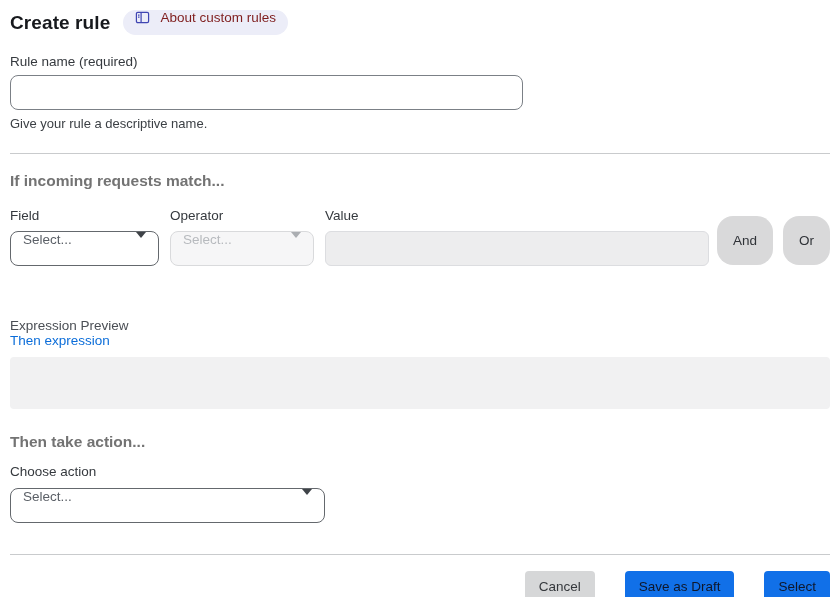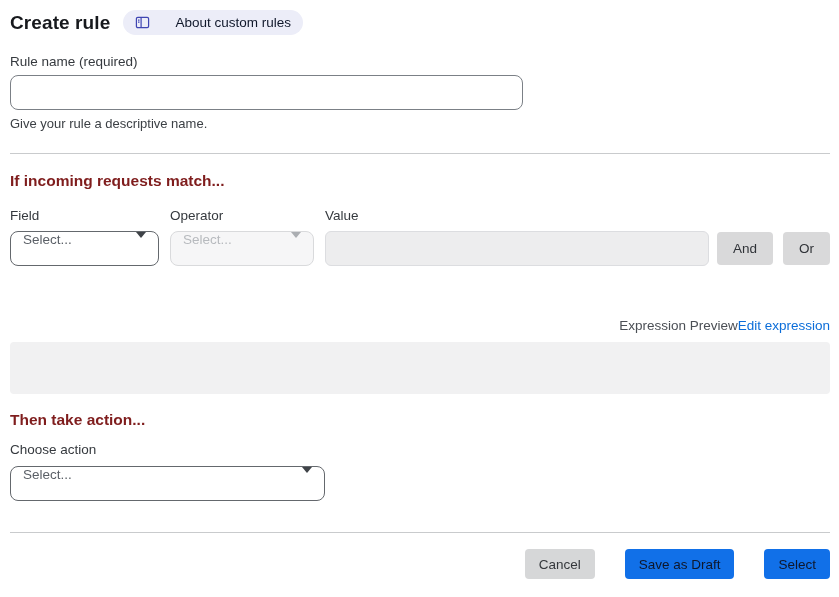--- a/index.html
+++ b/index.html
@@ -9,41 +9,41 @@
     font-family: "Liberation Sans", "DejaVu Sans", sans-serif;
     color: #33373c;
     overflow: hidden;
   }
   .page { padding: 10px 9px 0 10px; width: 839px; }
 
   
   .page-header { display: flex; align-items: center; gap: 13px; margin-bottom: 19px; }
   .page-title { font-size: 19px; font-weight: 700; color: #17191d; line-height: 24px; letter-spacing: .1px; }
   .about-badge {
-    display: inline-flex; align-items: center; gap: 25px;
+    display: inline-flex; align-items: flex-start; gap: 10px;
     height: 25px; padding: 0 12px; border-radius: 13px;
-    background: #ecedf8; color: #0f172a;
+    background: #ecedf8; color: #7f1d1d;
     font-size: 13.5px; text-decoration: none; cursor: pointer; border: none;
   }
   .about-badge svg { display: block; }
 
   
   .field-label { display: block; font-size: 13.5px; color: #35393e; line-height: 15px; margin-bottom: 6px; }
   .text-input {
     display: block; width: 513px; height: 35px;
     border: 1px solid #7b8086; border-radius: 8px;
     background: #fff; padding: 0 10px; font-size: 13.5px; color: #33373c;
     outline: none;
   }
   .help-text { font-size: 13px; color: #3c4045; line-height: 15px; margin-top: 6px; }
 
   .divider { border: none; border-top: 1px solid #c9cbcd; height: 0; margin-top: 22px; }
 
   
-  .section-title { font-size: 15.5px; font-weight: 700; color: #7f1d1d; line-height: 18px; }
+  .section-title { font-size: 15.5px; font-weight: 700; color: #737373; line-height: 18px; }
   .match-title { margin-top: 18px; }
   .condition-row { display: flex; align-items: flex-end; margin-top: 18px; width: 820px; }
   .cond-col { display: flex; flex-direction: column; }
   .cond-col .field-label { margin-bottom: 8px; }
   .col-field { width: 149px; margin-right: 11px; }
   .col-operator { width: 144px; margin-right: 11px; }
   .col-value { flex: 1; margin-right: 8px; }
 
   .select-control {
     display: flex; align-items: flex-start; justify-content: space-between;
@@ -62,36 +62,36 @@
   .select-control.disabled .caret { border-top-color: #abaeb2; }
 
   .value-input {
     height: 35px; width: 100%;
     background: #ededee; border: 1px solid #dcdde0; border-radius: 6px;
     padding: 0 10px; font-size: 13.5px; color: #6a6e73;
   }
 
   .andor-group { display: flex; gap: 10px; margin-bottom: 1px; }
   .chip-btn {
-    height: 33px; padding: 0 16px; border: none; border-radius: 4px;
+    height: 49px; padding: 0 16px; border: none; border-radius: 16px;
     background: #d9d9da; color: #303338; font-size: 13.5px; cursor: pointer;
   }
 
   
-  .preview-header { display: flex; justify-content: flex-end; align-items: baseline; margin-top: 52px; width: 820px; }
+  .preview-header { display: flex; justify-content: space-between; align-items: baseline; margin-top: 52px; width: 820px; flex-direction: column; }
   .preview-label { font-size: 13.5px; color: #4b4f55; line-height: 15px; }
   .edit-link { font-size: 13.5px; color: #0b6dd9; text-decoration: none; cursor: pointer; line-height: 15px; }
   .preview-box {
     margin-top: 9px; width: 820px; height: 52px;
     background: #f1f1f2; border-radius: 4px;
     font-size: 13px; color: #55595e; padding: 8px 10px;
   }
 
   
-  .action-title { margin-top: 17px; }
+  .action-title { margin-top: 24px; }
   .action-label { margin-top: 13px; margin-bottom: 0; }
   .action-select { width: 315px; margin-top: 9px; }
 
   
   .footer-divider { margin-top: 31px; }
   .footer { display: flex; justify-content: flex-end; gap: 30px; margin-top: 16px; width: 820px; }
   .btn { height: 30px; border: none; border-radius: 4px; font-size: 13.5px; cursor: pointer; padding: 0 14px; }
   .btn-secondary { background: #d6d7d8; color: #35383c; }
   .btn-primary { background: #1170e8; color: #0f172a; }
 </style>
@@ -143,21 +143,21 @@
       <input class="value-input" type="text" disabled="" value="" style="">
     </div>
     <div class="andor-group">
       <button class="chip-btn">And</button>
       <button class="chip-btn">Or</button>
     </div>
   </div>
 
   <div class="preview-header">
     <span class="preview-label">Expression Preview</span>
-    <a class="edit-link">Edit expression</a>
+    <a class="edit-link">Then expression</a>
   </div>
   <div class="preview-box"></div>
 
   <h2 class="section-title action-title">Then take action...</h2>
   <label class="field-label action-label">Choose action</label>
   <div class="select-control action-select">
     <span>Select...</span>
     <span class="caret"></span>
   </div>
 

